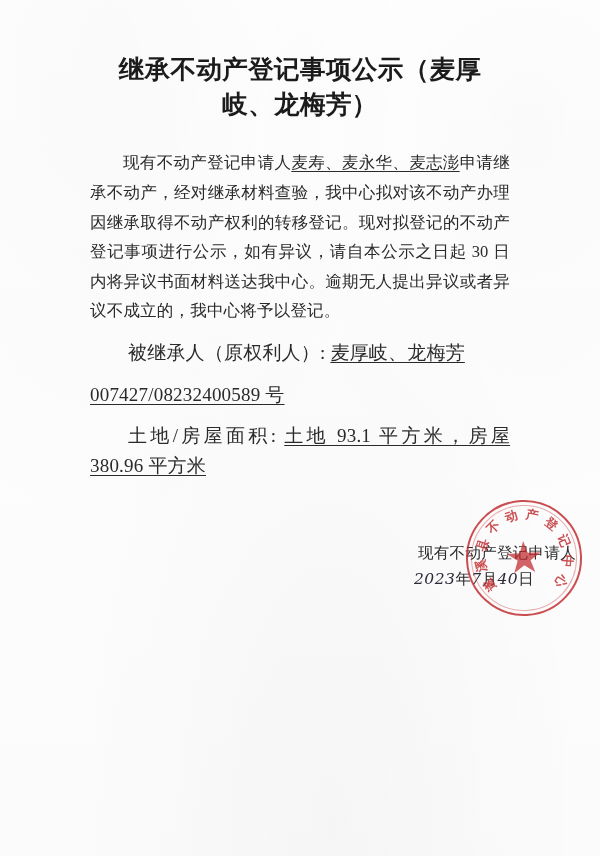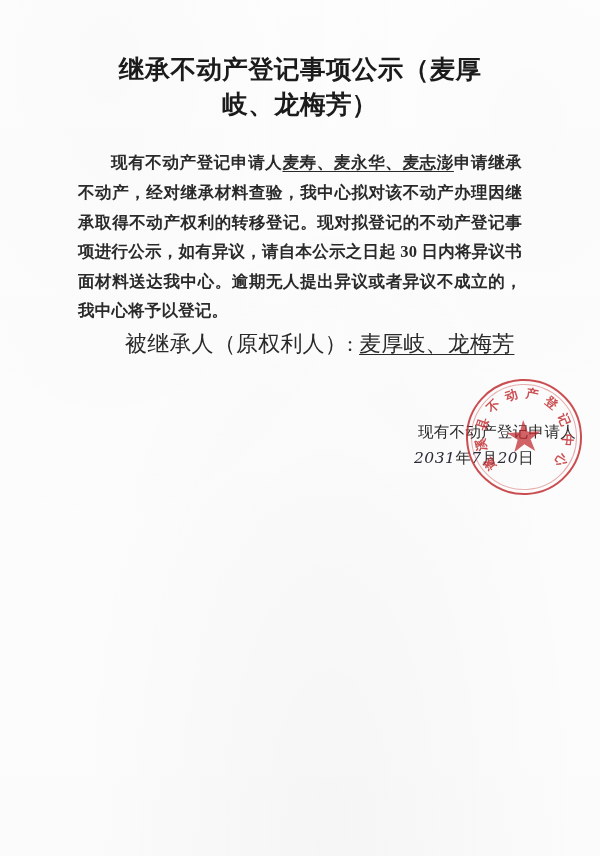--- a/index.html
+++ b/index.html
@@ -54,36 +54,35 @@
     letter-spacing: 0.4px;
   }
 
   
   .body-block {
     padding: 0 78px 0 78px;
     margin-top: 26px;
   }
 
   .para {
-    margin: 0;
+    margin: 12px;
     font-size: 16.5px;
     line-height: 29.6px;
     color: #2a2a2a;
     text-align: justify;
     text-justify: inter-ideograph;
     letter-spacing: 0.2px;
-    font-weight: bold;
   }
   .para.indent {
     text-indent: 2em;
   }
 
   .field-line {
-    margin: 3px;
-    font-size: 22px;
+    margin: 12px;
+    font-size: 19px;
     line-height: 29.6px;
     color: #2a2a2a;
     text-indent: 2em;
     letter-spacing: 0.2px;
     text-align: justify;
     text-justify: inter-ideograph;
   }
   
   .field-line.stretched {
     text-align: justify;
@@ -205,22 +204,24 @@
     <h1 class="doc-title">继承不动产登记事项公示（麦厚岐、龙梅芳）</h1>
 
     <div class="body-block">
 
       <p class="para indent"><span>现有不动产登记申请人</span><span class="ul">麦寿、麦永华、麦志澎</span><span>申请继承不动产，经对继承材料查验，我中心拟对该不动产办理因继承取得不动产权利的转移登记。现对拟登记的不动产登记事项进行公示，如有异议，请自本公示之日起 30 日内将异议书面材料送达我中心。逾期无人提出异议或者异议不成立的，我中心将予以登记。</span></p>
 
       <p class="field-line"><span>被继承人（原权利人）:</span>&nbsp;<span class="ul">麦厚岐、龙梅芳</span></p>
 
 
 
-
-
+      <p class="field-line" style="text-indent:0"><span class="ul">007427/08232400589 号</span></p>
+
+
+      <p class="field-line"><span>土地/房屋面积:</span>&nbsp;<span class="ul">土地 93.1 平方米，房屋 380.96 平方米</span></p>
 
 
 
       <div class="sign-zone">
 
         <div class="seal">
           <div class="seal-inner-ring"></div>
           <div class="seal-arc" id="seal-arc">
               <span style="transform: rotate(-125deg) translate(0px, -43px) rotate(0deg) translate(-50%, -50%);">遂</span>
               <span style="transform: rotate(-97.2222deg) translate(0px, -43px) rotate(0deg) translate(-50%, -50%);">溪</span>
@@ -232,19 +233,19 @@
               <span style="transform: rotate(69.4444deg) translate(0px, -43px) rotate(0deg) translate(-50%, -50%);">记</span>
               <span style="transform: rotate(97.2222deg) translate(0px, -43px) rotate(0deg) translate(-50%, -50%);">中</span>
               <span style="transform: rotate(125deg) translate(0px, -43px) rotate(0deg) translate(-50%, -50%);">心</span>
             </div>
           <div class="seal-star"></div>
           <div class="seal-bottom"></div>
         </div>
 
         <div class="sign-text">现有不动产登记申请人</div>
 
-        <div class="sign-date"><span class="handwritten">2031</span><span>年</span><span class="handwritten">7</span><span>月</span><span class="handwritten">20</span><span>日</span></div>
+        <div class="sign-date"><span class="handwritten">2023</span><span>年</span><span class="handwritten">7</span><span>月</span><span class="handwritten">40</span><span>日</span></div>
 
       </div>
 
     </div>
   </div>
 </div>
 
 </body></html>

